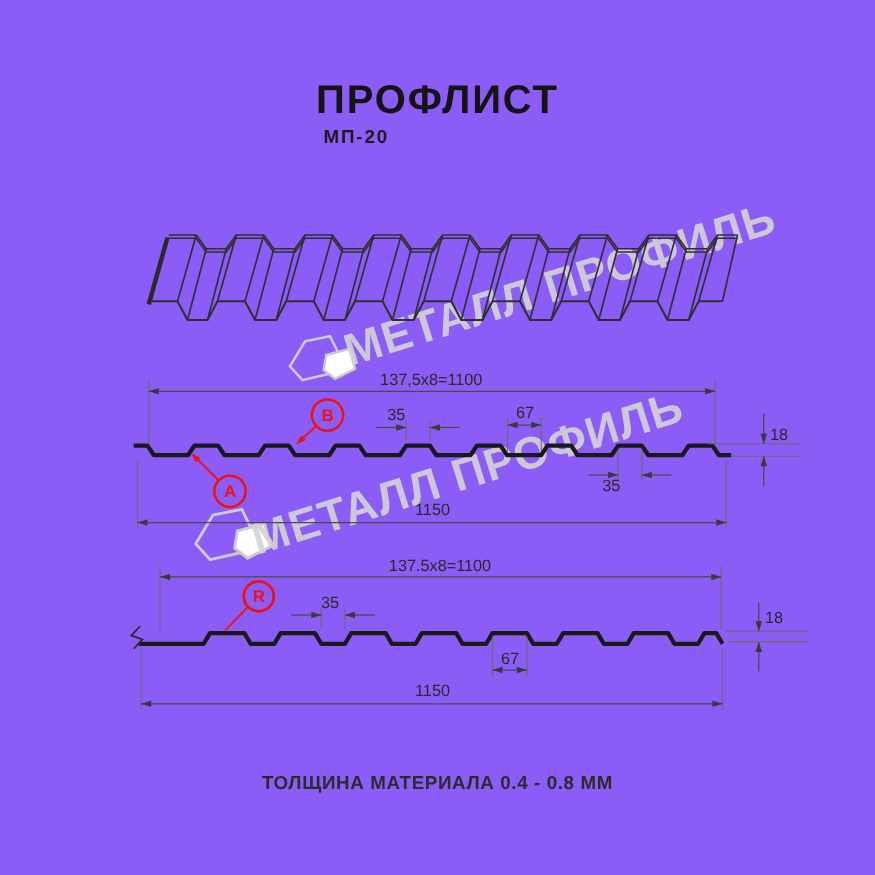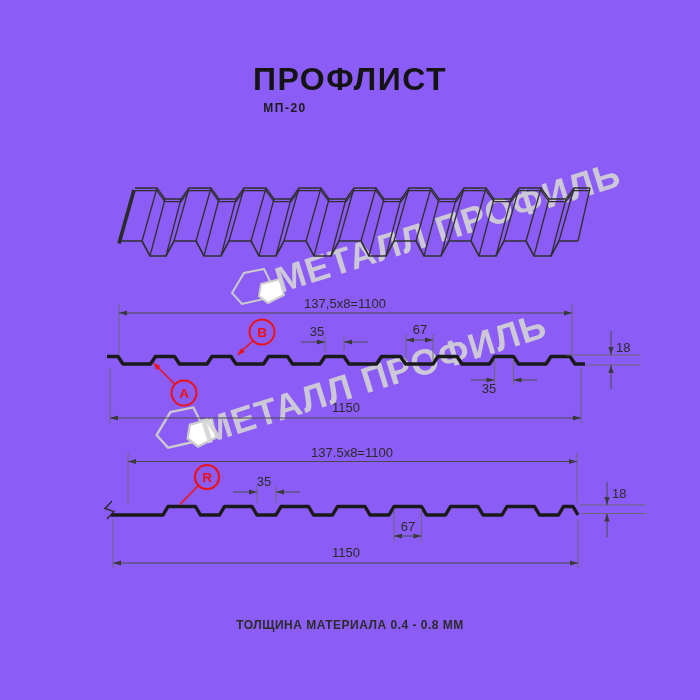--- a/index.html
+++ b/index.html
@@ -1,23 +1,23 @@
 <!DOCTYPE html>
 <html><head>
 <meta charset="utf-8">
 <style>
   html,body{margin:0;padding:0;background:#fff;}
   .page{position:relative;width:700px;height:700px;background:#8b5cf6;overflow:hidden;
         font-family:"Liberation Sans",sans-serif;}
   .title{position:absolute;top:61px;left:0;width:700px;text-align:center;
          font-size:32px;font-weight:700;letter-spacing:1.5px;color:#141414;}
   .subtitle{position:absolute;top:101px;left:0;width:570px;text-align:center;
-         font-size:12px;font-weight:700;letter-spacing:1.5px;color:#1b1b1b;}
+         font-size:15px;font-weight:700;letter-spacing:1.5px;color:#1b1b1b;}
   .footer{position:absolute;top:618px;left:0;width:700px;text-align:center;
-         font-size:12px;font-weight:700;letter-spacing:.5px;color:#2b2b2b;}
+         font-size:15px;font-weight:700;letter-spacing:.5px;color:#2b2b2b;}
   svg.drawing{position:absolute;left:0;top:0;}
   .wm-text{font-size:36px;font-weight:700;letter-spacing:1px;fill:#d4d4d4;opacity:.9;}
   .wm-logo{fill:none;stroke:#cbcbcb;stroke-width:2;stroke-linejoin:miter;}
   .wm-logo2{fill:#ffffff;stroke:#cbcbcb;stroke-width:2;stroke-linejoin:miter;}
   .profile{fill:none;stroke:#1a1a1a;stroke-width:3.4;stroke-linejoin:round;stroke-linecap:butt;}
   .art{fill:none;stroke:#2f2f2f;stroke-width:1.3;stroke-linejoin:round;}
   .art-thick{stroke:#2a2a2a;stroke-width:3.6;}
   .thin{stroke:#2a2a2a;stroke-width:1.4;fill:none;}
   .dim-line{stroke:#4a4a4a;stroke-width:1;}
   .ext{stroke:#6a6a6a;stroke-width:.9;}

